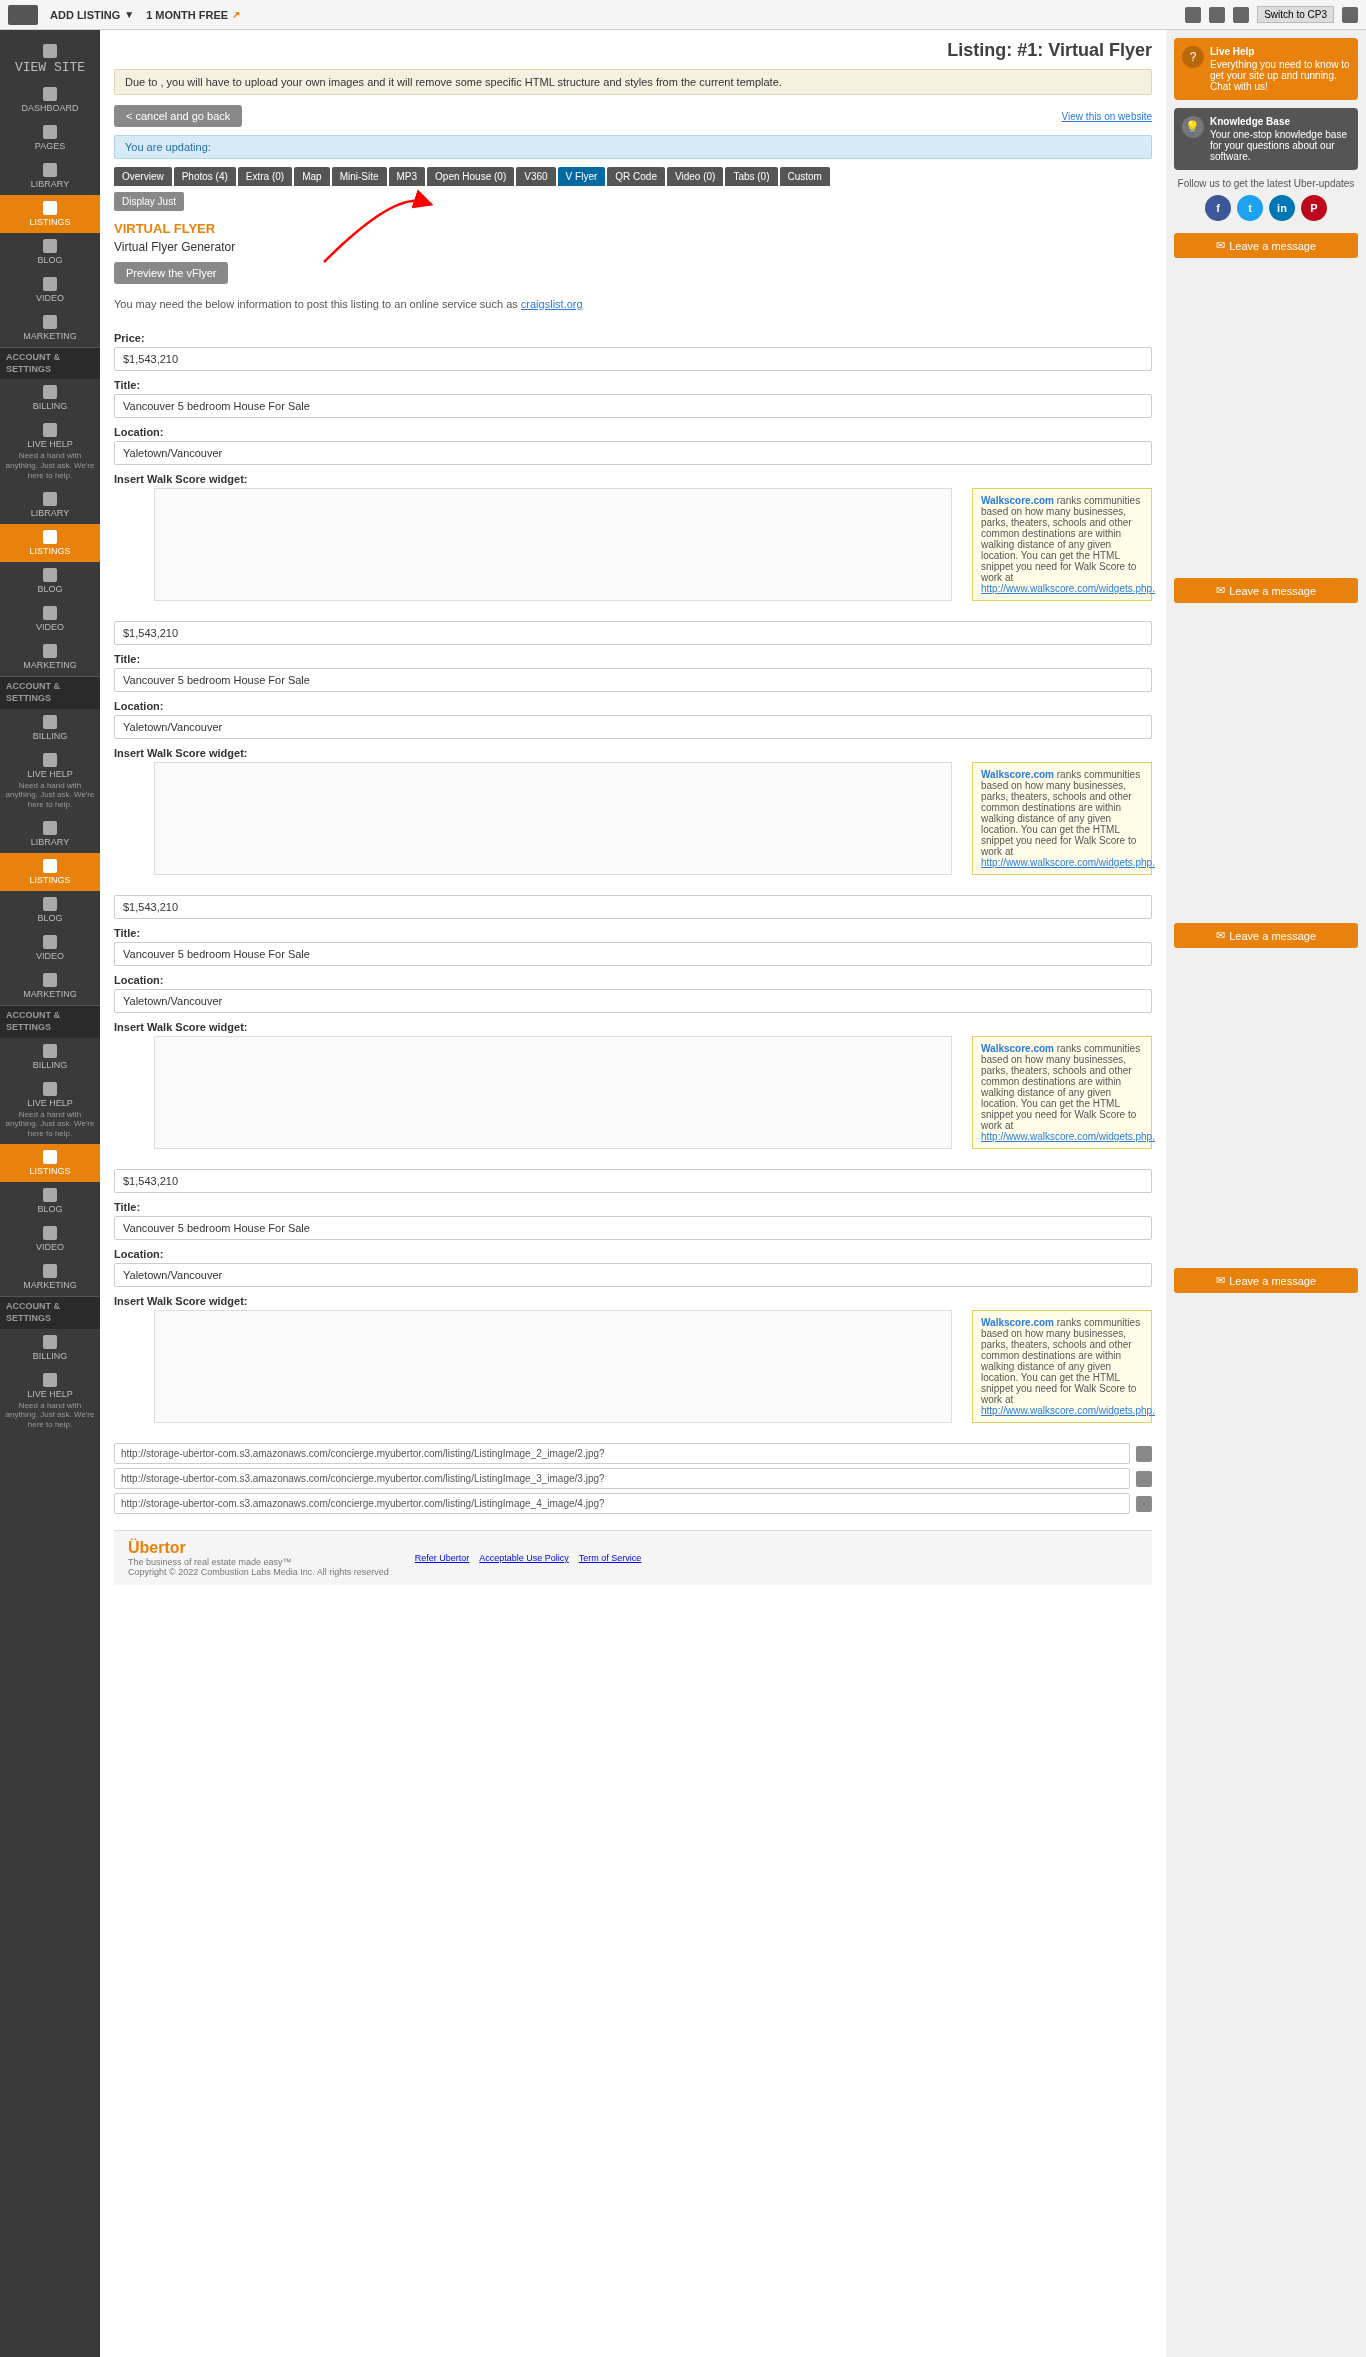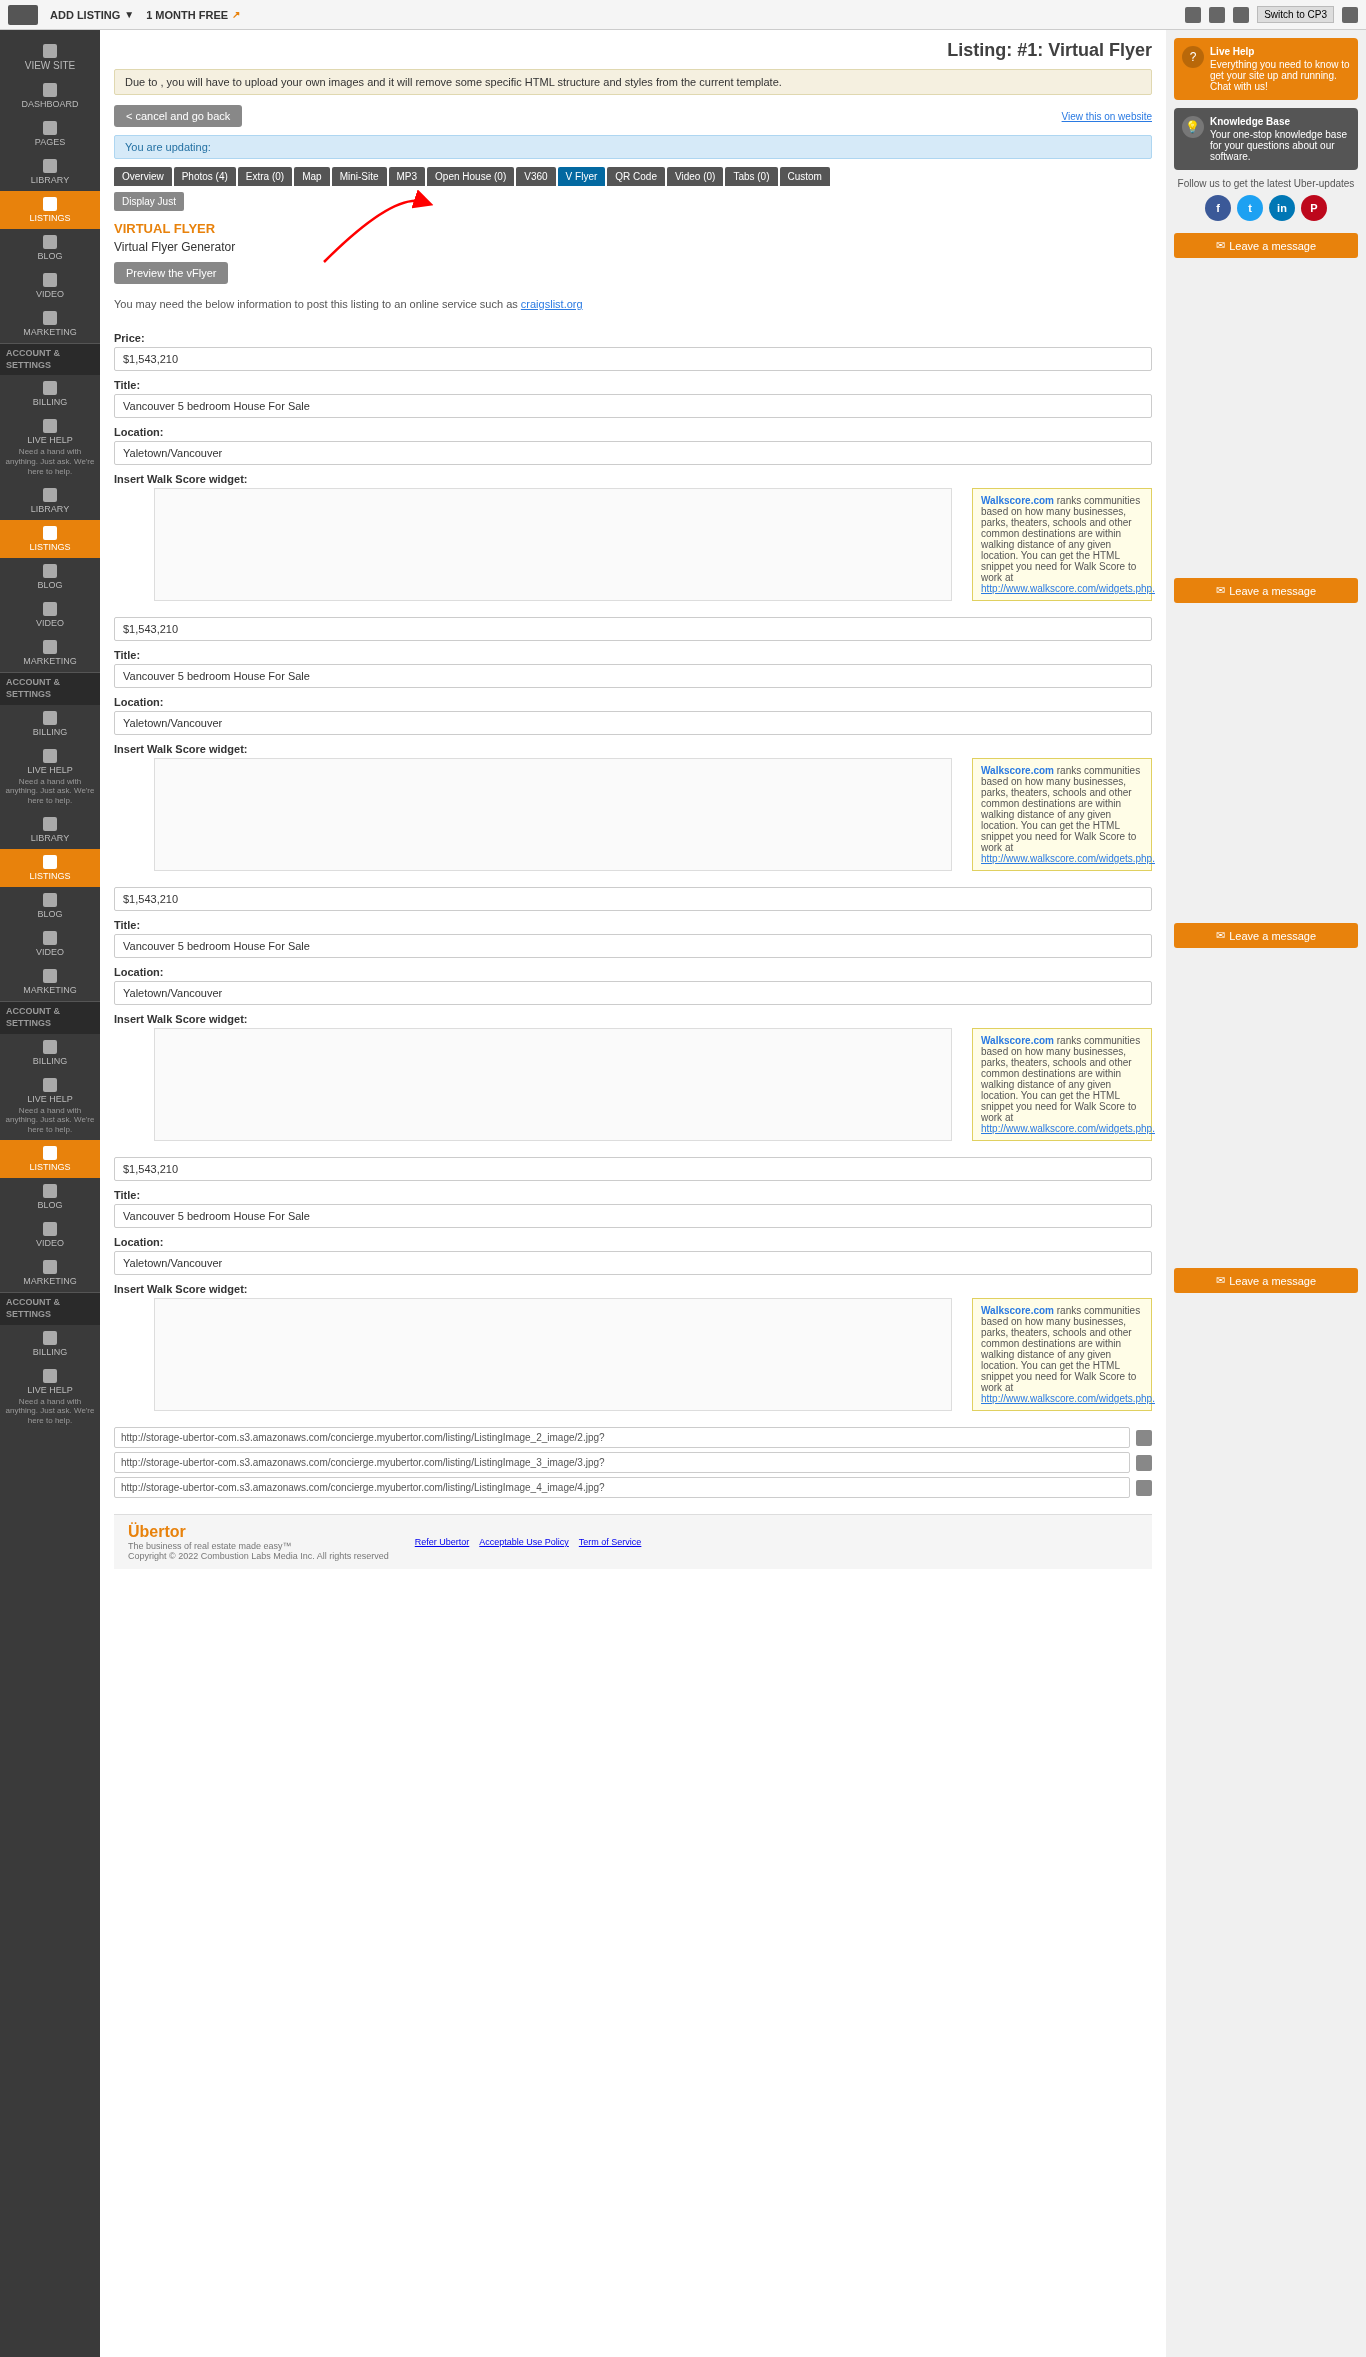--- a/index.html
+++ b/index.html
@@ -221,21 +221,21 @@
       padding: 5px 8px;
       font-size: 11px;
       border-radius: 2px;
       margin-bottom: 8px;
       background: #fff;
       color: #333;
     }
 
     
     .walk-score-section {
-      display: flex; gap: 20px; margin-bottom: 8px; padding-left: 40px;
+      display: flex; gap: 20px; margin-bottom: 20px; padding-left: 40px;
     }
     .walk-score-widget-area {
       flex: 1;
       border: 1px solid #ddd;
       min-height: 80px;
       background: #fafafa;
     }
     .walk-score-info {
       width: 180px;
       background: #fffde7;
@@ -300,21 +300,21 @@
     <button style="font-size:10px; background:#ddd; border:1px solid #bbb; padding:2px 6px; cursor:pointer;">Switch to CP3</button>
     <span class="top-bar-icon" style="background:#666;"></span>
   </div>
 </div>
 
 <div class="layout">
 
   <div class="sidebar">
     <div class="sidebar-item">
       <div class="s-icon"></div>
-      <span style="font-size:10px;">VIEW SITE</span>
+      <span style="font-size:13px;font-family:Liberation Mono, monospace;">VIEW SITE</span>
     </div>
     <div class="sidebar-item">
       <div class="s-icon"></div>
       <span style="font-size:9px;">DASHBOARD</span>
     </div>
     <div class="sidebar-item">
       <div class="s-icon"></div>
       <span style="font-size:9px;">PAGES</span>
     </div>
     <div class="sidebar-item">

